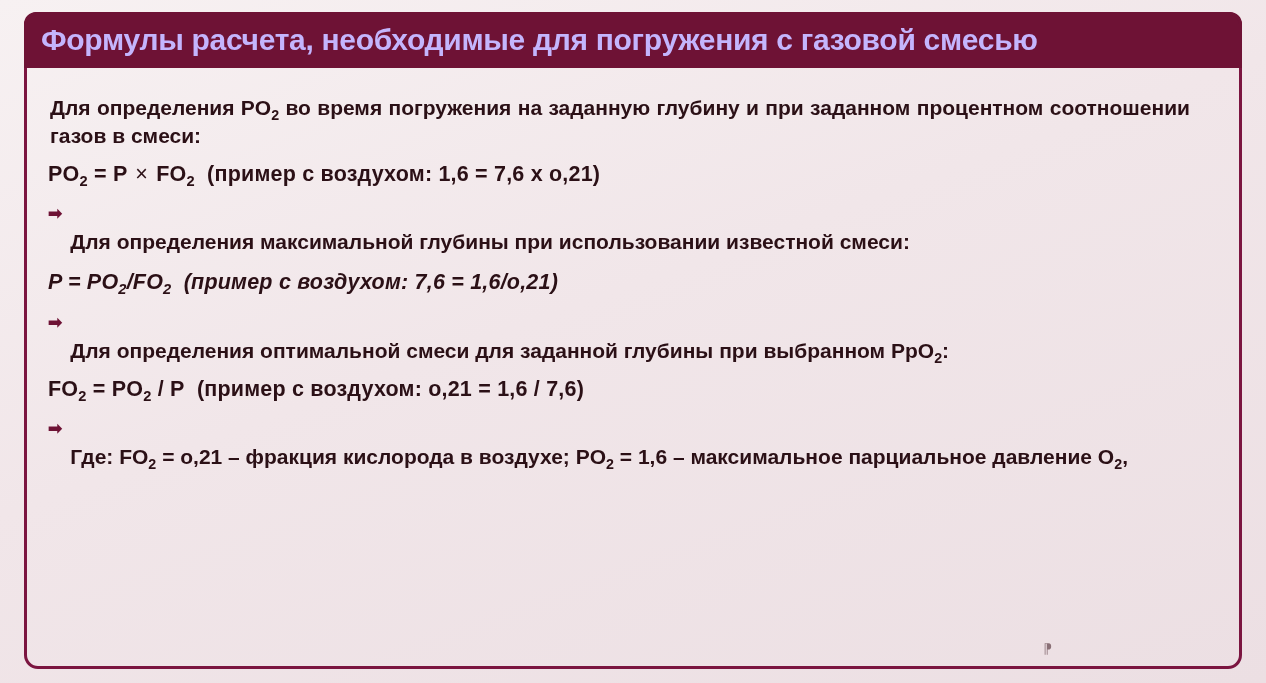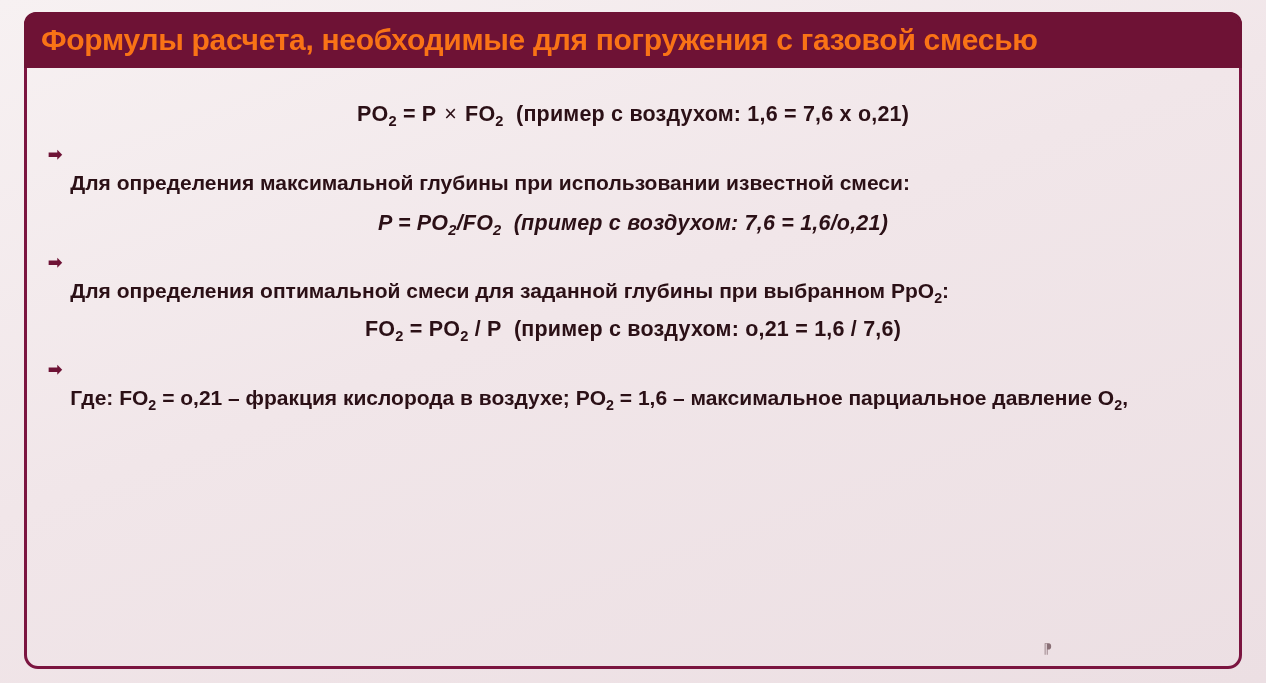--- a/index.html
+++ b/index.html
@@ -44,21 +44,21 @@
     background: #6e1235;
     border: 3px solid #6e1235;
     border-radius: 12px 12px 0 0;
     box-sizing: border-box;
     display: flex;
     align-items: center;
     padding-left: 14px;
   }
 
   .title-text {
-    color: #f97316;
+    color: #c4b5fd;
     font-size: 30px;
     font-weight: bold;
     letter-spacing: -0.3px;
     white-space: nowrap;
     font-family: "Liberation Sans", sans-serif;
   }
 
   .content {
     position: absolute;
     left: 30px;
@@ -102,21 +102,20 @@
     flex: 1 1 auto;
     margin-top: 28px;
   }
 
   .justify {
     text-align: justify;
     text-justify: inter-word;
   }
 
   .formula {
-    text-align: center;
     margin: 10px 0 6px 0;
     font-size: 21.5px;
     font-weight: bold;
     letter-spacing: 0.2px;
   }
 
   .formula-wide {
     margin-top: 12px;
     font-style: italic;
   }
@@ -146,20 +145,23 @@
 <div class="slide">
 
   <div class="frame"></div>
 
   <div class="title-bar">
     <div class="title-text">Формулы расчета, необходимые для погружения с газовой смесью</div>
   </div>
 
   <div class="content">
 
+    <p class="para intro justify">
+      Для определения PO<sub>2</sub> во время погружения на заданную глубину и при заданном процентном соотношении газов в смеси:
+    </p>
 
     <div class="formula">
       PO<sub>2</sub> = P <span class="times">×</span> FO<sub>2</sub>&nbsp; (пример с воздухом: 1,6 = 7,6 х о,21)
     </div>
 
     <div class="bullet-row">
       <span class="bullet-mark">➡</span>
       <span class="bullet-text justify">Для определения максимальной глубины при использовании известной смеси:</span>
     </div>
 

